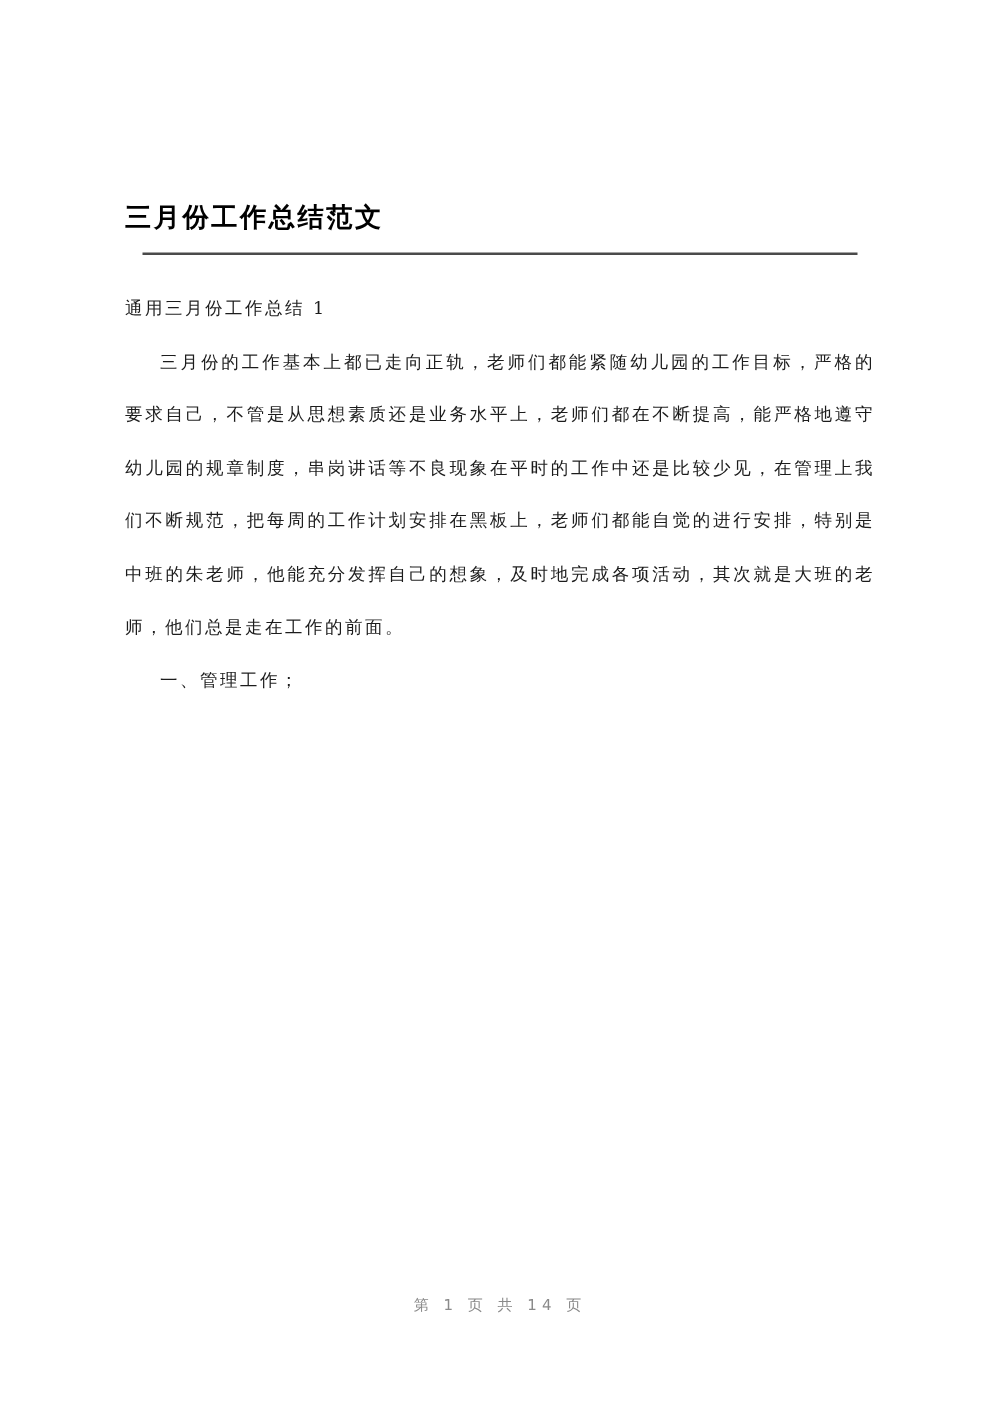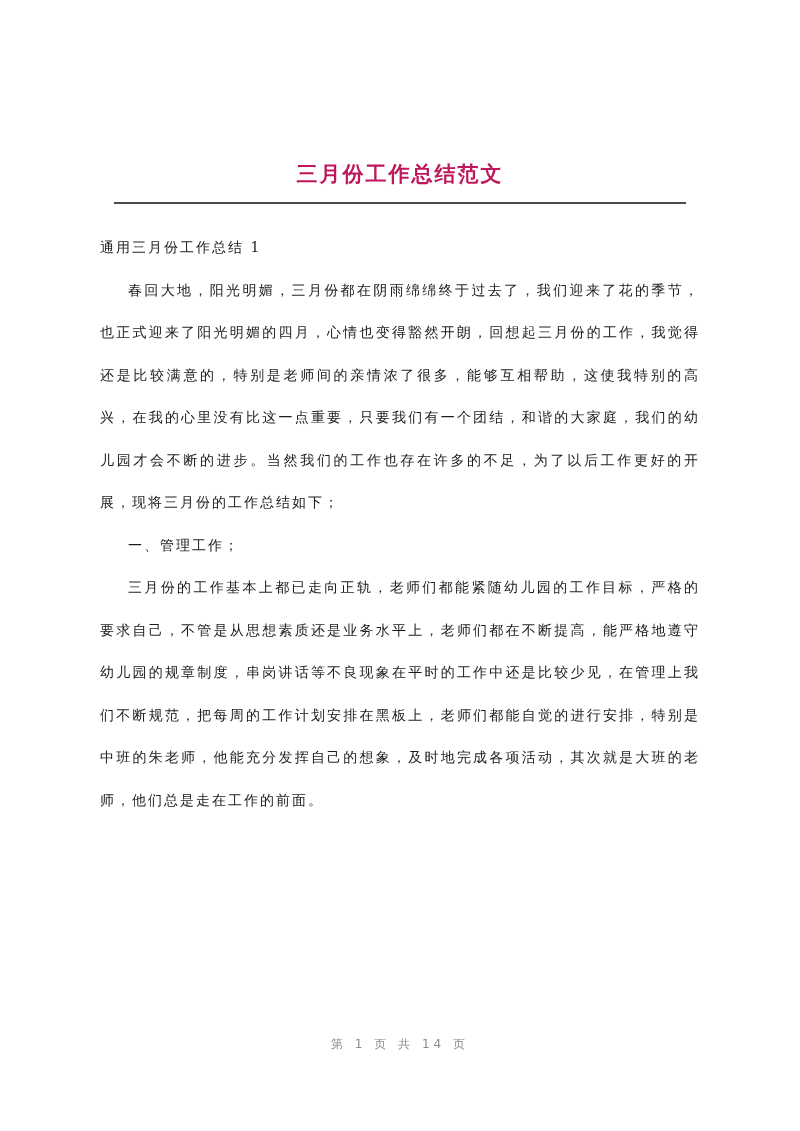--- a/index.html
+++ b/index.html
@@ -16,25 +16,24 @@
   }
   .page {
     position: relative;
     width: 800px;
     height: 1131px;
     background: #ffffff;
     overflow: hidden;
   }
   .doc-title {
     margin: 160px 100px 0 100px;
-    text-align: center;
     font-size: 21px;
     font-weight: bold;
     letter-spacing: 2px;
-    color: #be185d;
+    color: #000000;
   }
   .title-divider {
     width: 572px;
     margin: 14px auto 0 auto;
     border: none;
     border-top: 2px solid #4a4a4a;
     height: 0;
   }
   .content {
     margin: 22px 100px 0 100px;
@@ -73,23 +72,22 @@
 <div class="page">
 
   <h1 class="doc-title">三月份工作总结范文</h1>
 
   <hr class="title-divider">
 
   <div class="content">
 
     <p class="section-heading">通用三月份工作总结 1</p>
 
-    <p class="indent">春回大地，阳光明媚，三月份都在阴雨绵绵终于过去了，我们迎来了花的季节，也正式迎来了阳光明媚的四月，心情也变得豁然开朗，回想起三月份的工作，我觉得还是比较满意的，特别是老师间的亲情浓了很多，能够互相帮助，这使我特别的高兴，在我的心里没有比这一点重要，只要我们有一个团结，和谐的大家庭，我们的幼儿园才会不断的进步。当然我们的工作也存在许多的不足，为了以后工作更好的开展，现将三月份的工作总结如下；</p>
+
+    <p class="indent">三月份的工作基本上都已走向正轨，老师们都能紧随幼儿园的工作目标，严格的要求自己，不管是从思想素质还是业务水平上，老师们都在不断提高，能严格地遵守幼儿园的规章制度，串岗讲话等不良现象在平时的工作中还是比较少见，在管理上我们不断规范，把每周的工作计划安排在黑板上，老师们都能自觉的进行安排，特别是中班的朱老师，他能充分发挥自己的想象，及时地完成各项活动，其次就是大班的老师，他们总是走在工作的前面。</p>
 
     <p class="indent">一、管理工作；</p>
-
-    <p class="indent">三月份的工作基本上都已走向正轨，老师们都能紧随幼儿园的工作目标，严格的要求自己，不管是从思想素质还是业务水平上，老师们都在不断提高，能严格地遵守幼儿园的规章制度，串岗讲话等不良现象在平时的工作中还是比较少见，在管理上我们不断规范，把每周的工作计划安排在黑板上，老师们都能自觉的进行安排，特别是中班的朱老师，他能充分发挥自己的想象，及时地完成各项活动，其次就是大班的老师，他们总是走在工作的前面。</p>
 
   </div>
 
   <div class="page-footer">第 1 页 共 14 页</div>
 
 </div>
 
 </body></html>

